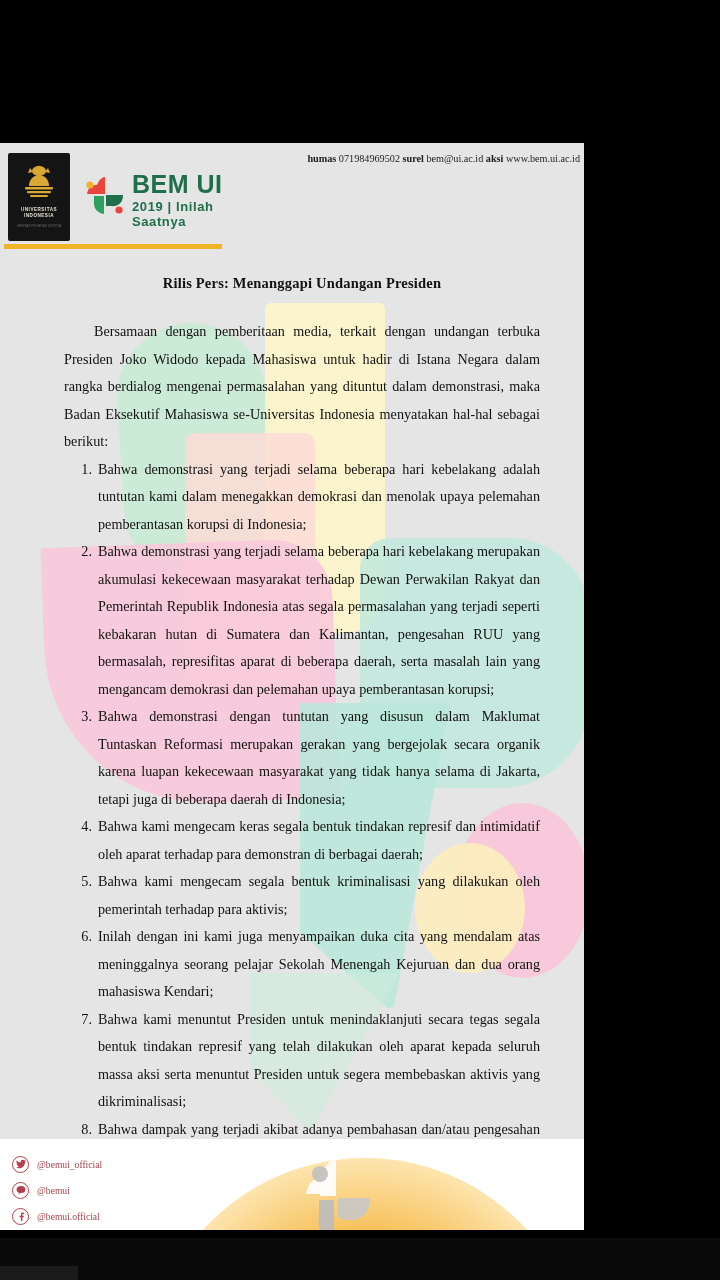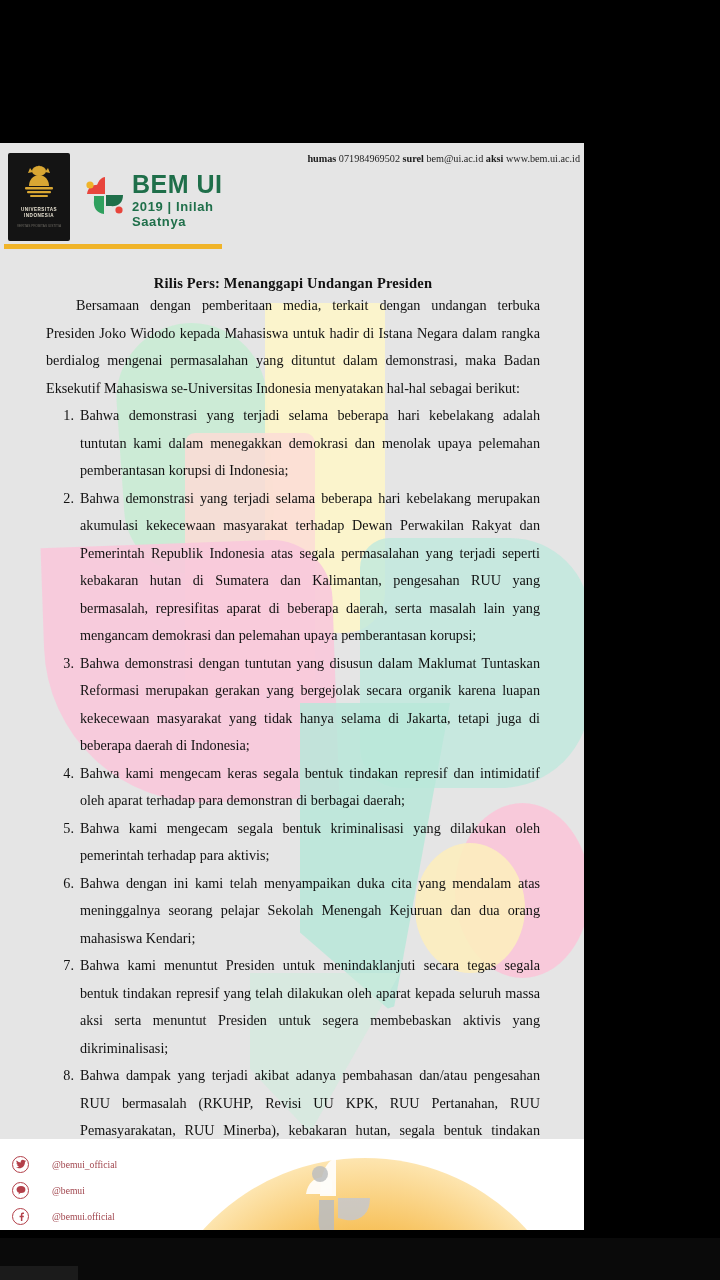--- a/index.html
+++ b/index.html
@@ -238,31 +238,32 @@
     color: #1d1d1d;
     line-height: 13px;
     margin-top: 1px;
   }
   .lh-contact b { font-weight: 700; }
 
   
   .doc-body {
     position: relative;
     z-index: 5;
-    padding: 0 44px 0 46px;
+    padding: 0 44px 0 64px;
   }
   .doc-title {
     text-align: center;
     font-weight: 700;
     font-size: 14.5px;
     color: #111;
     margin-top: 22px;
     letter-spacing: .2px;
   }
   .para {
+    margin-top: 26px;
     font-size: 14.2px;
     line-height: 27.5px;
     text-align: justify;
     text-indent: 30px;
     color: #111;
   }
   ol.claims {
     padding-left: 34px;
     list-style: none;
     counter-reset: claim;
@@ -312,21 +313,21 @@
     position: absolute;
     top: 12px;
   }
   .foot-left  { left: 12px; }
   .foot-right { right: 14px; text-align: right; }
 
   .foot-row {
     display: flex;
     align-items: center;
     height: 26px;
-    gap: 23px;
+    gap: 8px;
   }
   .foot-right .foot-row { justify-content: flex-end; }
 
   .foot-ic {
     width: 17px; height: 17px;
     border: 1px solid #b3404a;
     border-radius: 50%;
     display: flex;
     align-items: center;
     justify-content: center;
@@ -416,21 +417,21 @@
 
     <div class="doc-body">
       <div class="doc-title">Rilis Pers: Menanggapi Undangan Presiden</div>
       <p class="para">Bersamaan dengan pemberitaan media, terkait dengan undangan terbuka Presiden Joko Widodo kepada Mahasiswa untuk hadir di Istana Negara dalam rangka berdialog mengenai permasalahan yang dituntut dalam demonstrasi, maka Badan Eksekutif Mahasiswa se-Universitas Indonesia menyatakan hal-hal sebagai berikut:</p>
       <ol class="claims">
         <li>Bahwa demonstrasi yang terjadi selama beberapa hari kebelakang adalah tuntutan kami dalam menegakkan demokrasi dan menolak upaya pelemahan pemberantasan korupsi di Indonesia;</li>
         <li>Bahwa demonstrasi yang terjadi selama beberapa hari kebelakang merupakan akumulasi kekecewaan masyarakat terhadap Dewan Perwakilan Rakyat dan Pemerintah Republik Indonesia atas segala permasalahan yang terjadi seperti kebakaran hutan di Sumatera dan Kalimantan, pengesahan RUU yang bermasalah, represifitas aparat di beberapa daerah, serta masalah lain yang mengancam demokrasi dan pelemahan upaya pemberantasan korupsi;</li>
         <li>Bahwa demonstrasi dengan tuntutan yang disusun dalam Maklumat Tuntaskan Reformasi merupakan gerakan yang bergejolak secara organik karena luapan kekecewaan masyarakat yang tidak hanya selama di Jakarta, tetapi juga di beberapa daerah di Indonesia;</li>
         <li>Bahwa kami mengecam keras segala bentuk tindakan represif dan intimidatif oleh aparat terhadap para demonstran di berbagai daerah;</li>
         <li>Bahwa kami mengecam segala bentuk kriminalisasi yang dilakukan oleh pemerintah terhadap para aktivis;</li>
-        <li>Bahwa dengan ini kami telah menyampaikan duka cita yang mendalam atas meninggalnya seorang pelajar Sekolah Menengah Kejuruan dan dua orang mahasiswa Kendari;</li>
+        <li>Inilah dengan ini kami juga menyampaikan duka cita yang mendalam atas meninggalnya seorang pelajar Sekolah Menengah Kejuruan dan dua orang mahasiswa Kendari;</li>
         <li>Bahwa kami menuntut Presiden untuk menindaklanjuti secara tegas segala bentuk tindakan represif yang telah dilakukan oleh aparat kepada seluruh massa aksi serta menuntut Presiden untuk segera membebaskan aktivis yang dikriminalisasi;</li>
         <li>Bahwa dampak yang terjadi akibat adanya pembahasan dan/atau pengesahan RUU bermasalah (RKUHP, Revisi UU KPK, RUU Pertanahan, RUU Pemasyarakatan, RUU Minerba), kebakaran hutan, segala bentuk tindakan represif dan intimidatif oleh aparat,</li>
       </ol>
     </div>
 
     <div class="footer">
       <div class="footer-arc"></div>
       <div class="footer-pinwheel">
         <svg width="76" height="92" viewBox="0 0 76 92">
           <path d="M38 6 L38 44 L22 44 C22 22 28 9 38 6 Z" fill="#ffffff" opacity=".95"></path>

